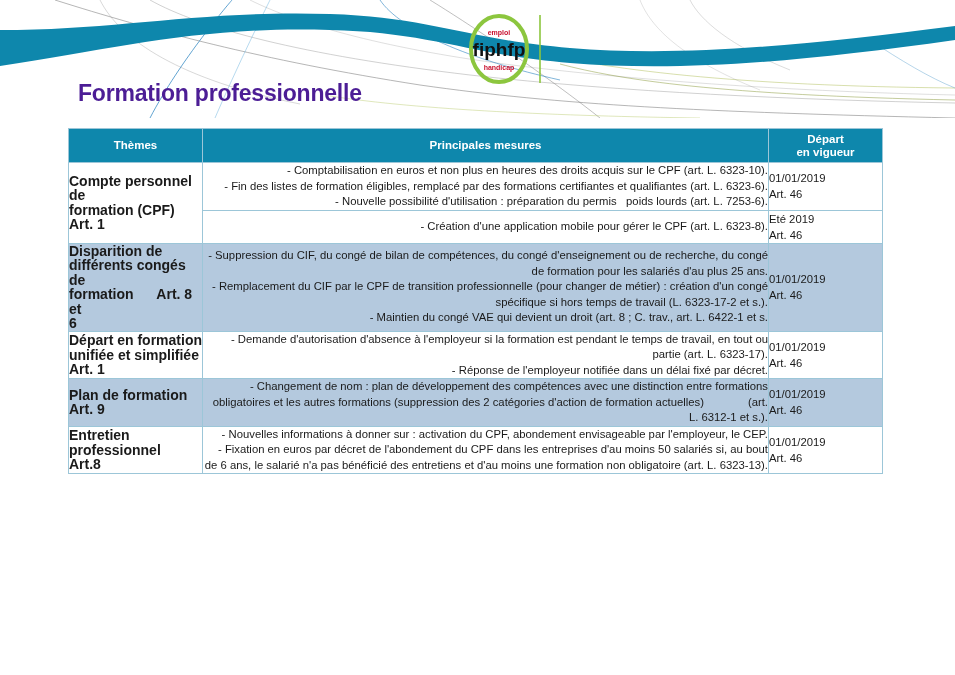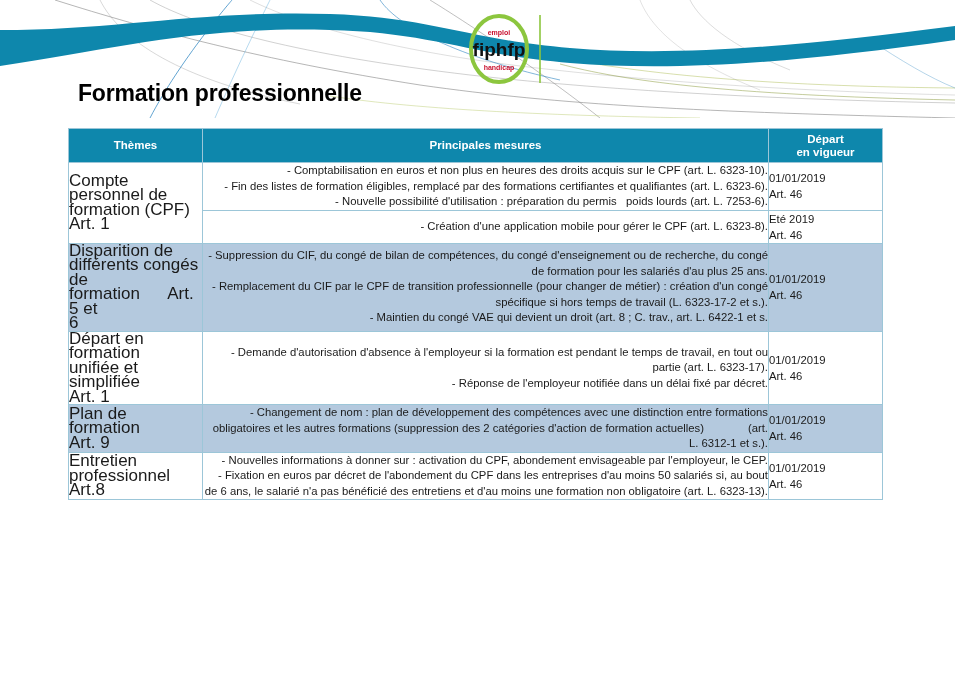--- a/index.html
+++ b/index.html
@@ -35,21 +35,21 @@
   }
   #logo svg { display:block; }
 
   
   #page-title {
     position: absolute;
     top: 80px;
     left: 78px;
     font-size: 23px;
     font-weight: bold;
-    color: #000000;
+    color: #4c1d95;
     letter-spacing: -0.2px;
     white-space: nowrap;
   }
 
   
   #table-wrap {
     position: absolute;
     top: 128px;
     left: 68px;
     width: 814px;
@@ -73,22 +73,22 @@
     height: 33px;
     line-height: 13px;
     padding: 2px 4px;
     border: 1px solid #0E87AC;
   }
   .col-theme  { width: 134px; }
   .col-meas   { width: 566px; }
   .col-entree { width: 114px; }
 
   td.theme {
-    font-size: 17px;
-    font-weight: normal;
+    font-size: 14px;
+    font-weight: bold;
     color: #1a1a1a;
     padding: 6px 4px 6px 7px;
     line-height: 14.5px;
     vertical-align: middle;
   }
   td.meas {
     font-size: 11.3px;
     color: #1a1a1a;
     padding: 5px 6px 5px 6px;
     line-height: 15.5px;
@@ -192,21 +192,21 @@
       <td class="entree plaincell">
         <span class="line">Eté  2019</span>
         <span class="line">Art. 46</span>
       </td>
     </tr>
 
     <tr class="shaded">
       <td class="theme shadedcell">
         <span class="line">Disparition de</span>
         <span class="line">différents congés de</span>
-        <span class="line nb">formation      Art. 5 et</span>
+        <span class="line nb">formation      Art. 8 et</span>
         <span class="line">6</span>
       </td>
       <td class="meas shadedcell">
         <span class="line nb">- Suppression du CIF, du congé de bilan de compétences, du congé d'enseignement ou de recherche, du congé de formation pour les salariés d'au plus 25 ans.</span>
         <span class="line nb">- Remplacement du CIF par le CPF de transition professionnelle (pour changer de métier) : création d'un congé spécifique si hors temps de travail (L. 6323-17-2 et s.).</span>
         <span class="line nb">- Maintien du congé VAE qui devient un droit (art. 8 ; C. trav., art. L. 6422-1 et s.</span>
       </td>
       <td class="entree shadedcell">
         <span class="line">01/01/2019</span>
         <span class="line">Art. 46</span>

